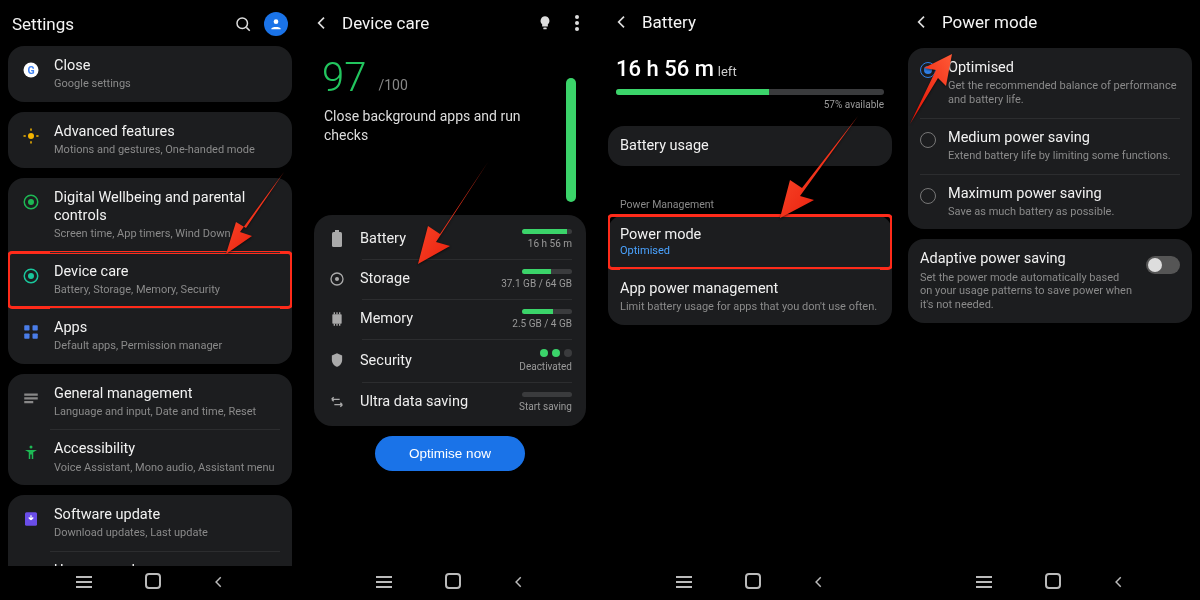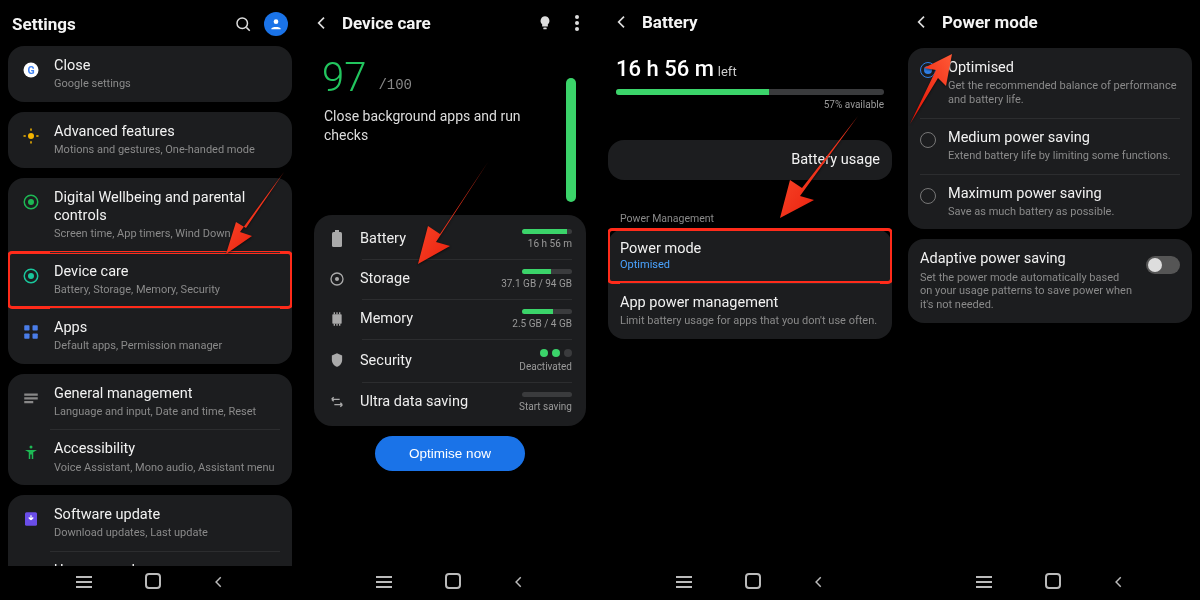--- a/index.html
+++ b/index.html
@@ -21,21 +21,21 @@
     display: flex;
     flex-direction: column;
   }
   .screen-inner { flex: 1; overflow: hidden; }
   .hdr {
     display: flex;
     align-items: center;
     padding: 6px 4px 10px 4px;
     gap: 10px;
   }
-  .hdr-title { font-size: 17px; font-weight: 700; flex: 1; color: #f4f4f4; }
+  .hdr-title { font-size: 17px; font-weight: 400; flex: 1; color: #f4f4f4; }
   .back-ic { width: 20px; height: 20px; display:flex; align-items:center; justify-content:center; }
   .hdr-ic { width: 22px; height: 22px; display:flex; align-items:center; justify-content:center; color:#ccc; }
   .avatar {
     width: 24px; height: 24px; border-radius: 50%;
     background: #1a73e8; display:flex; align-items:center; justify-content:center;
   }
   .card-group {
     background: #1c1d1f;
     border-radius: 16px;
     margin-bottom: 10px;
@@ -58,21 +58,21 @@
     display:flex; align-items:center; justify-content:center;
     margin-top:2px;
   }
   .row-txt { flex:1; min-width:0; }
   .row-title { font-size: 14.5px; color:#f2f2f2; line-height:1.25; }
   .row-sub { font-size: 11px; color:#8a8a8a; line-height:1.25; margin-top:2px; }
   .highlight-red { outline: 3px solid #ff2b1a; outline-offset:-2px; border-radius:4px; }
   
   .score-wrap { display:flex; align-items:flex-start; padding: 10px 14px 6px 14px; gap:10px;}
   .score-num { font-size: 40px; font-weight:300; color:#22c55e; }
-  .score-den { font-size: 14px; color:#888; align-self:flex-end; margin-bottom:8px; margin-left:2px;font-family:Liberation Mono, monospace;}
+  .score-den { font-size: 14px; color:#888; align-self:flex-end; margin-bottom:8px; margin-left:2px;}
   .score-msg { font-size: 14px; color:#ddd; padding: 0 60px 16px 16px; line-height:1.35;}
   .vbar {
     position:absolute; right:16px; top:72px; width:10px; height:124px;
     background:#3bd46a; border-radius:6px;
   }
   .detail-card {
     background:#1c1d1f; border-radius:18px; margin: 54px 6px 10px 6px;
     padding: 4px 0;
   }
   .drow {
@@ -351,21 +351,21 @@
             <svg width="16" height="16" viewBox="0 0 24 24" fill="none" stroke="#aaa" stroke-width="2">
               <circle cx="12" cy="12" r="9"></circle>
               <circle cx="12" cy="12" r="2" fill="#aaa"></circle>
             </svg>
           </span>
           <span class="drow-title">Storage</span>
           <div class="drow-right">
             <div class="bar">
               <span style="width:58%"></span>
             </div>
-            <span class="drow-val">37.1 GB / 94 GB</span>
+            <span class="drow-val">37.1 GB / 64 GB</span>
           </div>
         </div>
         <div class="drow">
           <span class="drow-ic">
             <svg width="16" height="16" viewBox="0 0 24 24" fill="#aaa">
               <rect x="5" y="5" width="14" height="14" rx="1"></rect>
               <g stroke="#aaa" stroke-width="2">
                 <line x1="8" y1="2" x2="8" y2="5"></line>
                 <line x1="12" y1="2" x2="12" y2="5"></line>
                 <line x1="16" y1="2" x2="16" y2="5"></line>
@@ -455,21 +455,21 @@
     <div class="bat-big">
       <div class="bat-time">
         <span>16 h 56 m</span><span class="sm">left</span>
       </div>
       <div class="bat-bar">
           <span id="s3bar" style="width: 57%;"></span>
         </div>
       <div class="bat-pct">57% available</div>
     </div>
 
-    <div class="card" style="margin-top:28px;text-align:right;">
+    <div class="card" style="margin-top:14px;">
       <div class="row">
           <div class="row-txt">
             <div class="row-title">Battery usage</div>
           </div>
         </div>
     </div>
 
     <div class="section-label">Power Management</div>
 
     <div class="card">

